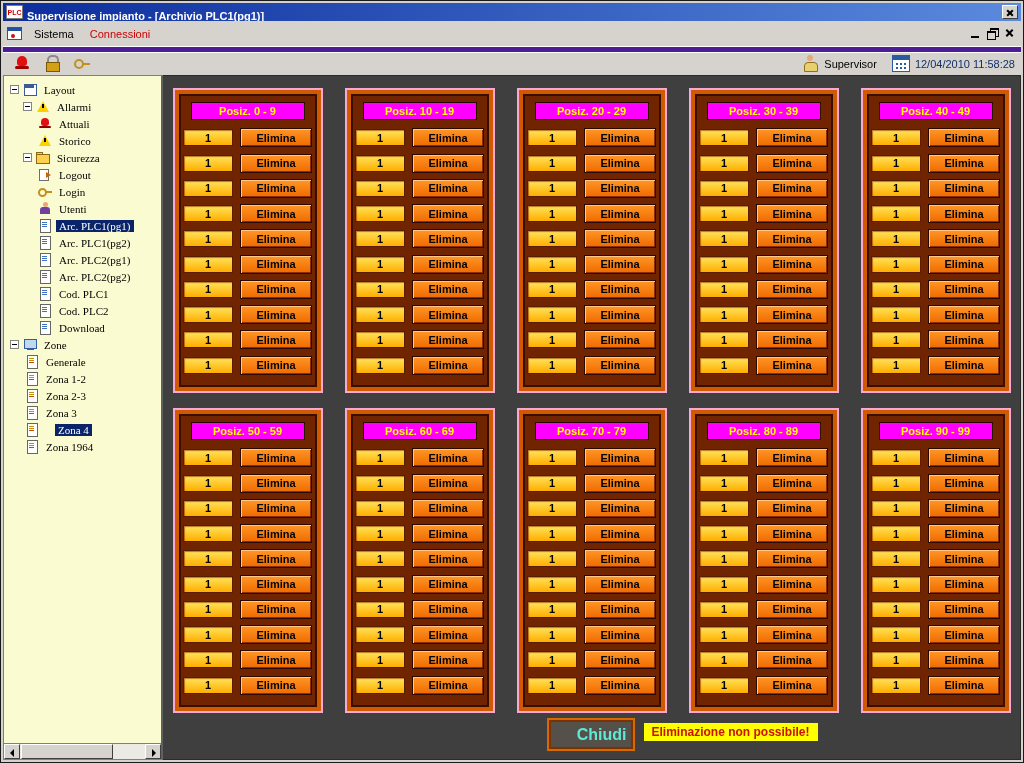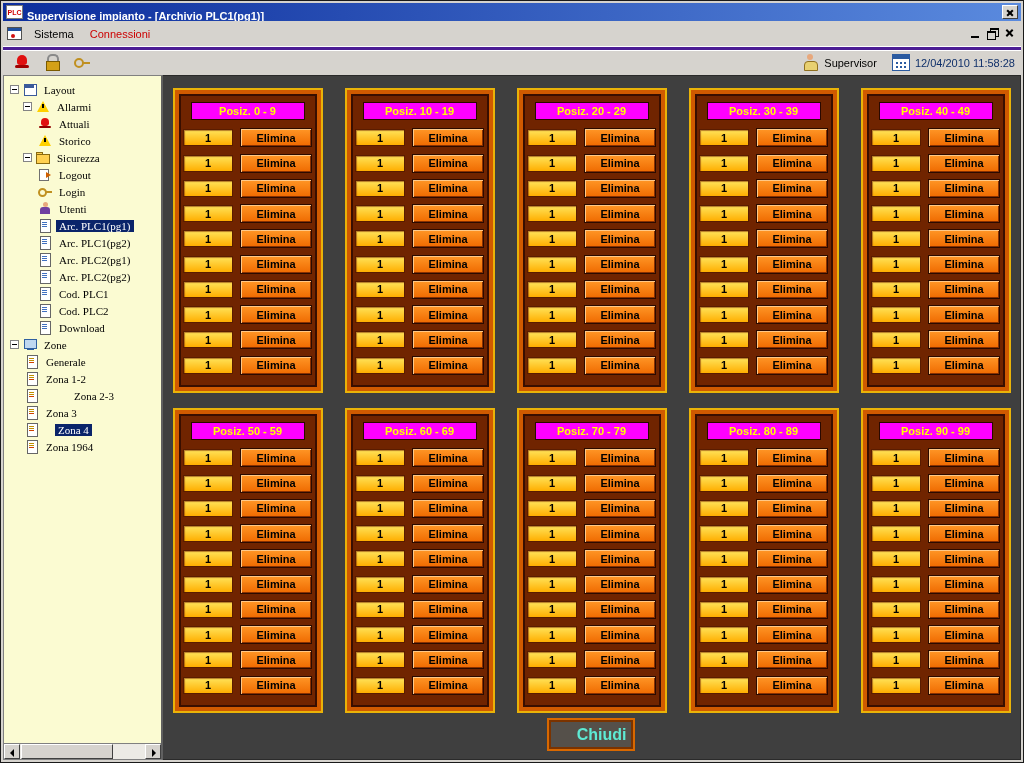--- a/index.html
+++ b/index.html
@@ -56,21 +56,21 @@
   .mdi-restore::before { content:""; position:absolute; left:5px; top:1px; width:7px; height:6px; border:1px solid #000; border-top-width:2px; }
   .mdi-restore::after { content:""; position:absolute; left:2px; top:4px; width:7px; height:6px; border:1px solid #000; border-top-width:2px; background:#D6D3CE; }
   .mdi-close::before,.mdi-close::after { content:""; position:absolute; left:3px; top:5px; width:9px; height:2px; background:#000; }
   .mdi-close::before { transform:rotate(45deg); }
   .mdi-close::after { transform:rotate(-45deg); }
 
   
   .toolbarr {
     height:28px; flex:none; background:#D6D3CE;
     display:flex; align-items:center; gap:4px; padding:0 6px;
-    border-top:3px solid #4c1d95; box-shadow:inset 0 1px 0 #fff;
+    border-top:5px solid #4c1d95; box-shadow:inset 0 1px 0 #fff;
   }
   .tool-btn { width:26px; height:23px; display:flex; align-items:center; justify-content:center; flex:none; }
   .tbic { width:18px; height:17px; position:relative; display:inline-block; }
   .tbic-bell::before { content:""; position:absolute; left:4px; top:1px; width:10px; height:10px;
     background:#e01010; border-radius:50% 50% 30% 30%; }
   .tbic-bell::after { content:""; position:absolute; left:2px; top:11px; width:14px; height:3px; background:#a00000; border-radius:2px; }
   .tbic-lock::before { content:""; position:absolute; left:4px; top:0; width:8px; height:8px;
     border:2px solid #8a8a8a; border-bottom:none; border-radius:5px 5px 0 0; }
   .tbic-lock::after { content:""; position:absolute; left:3px; top:7px; width:12px; height:8px;
     background:#d4a017; border:1px solid #7a5a00; }
@@ -134,21 +134,21 @@
     border-top:4px solid transparent; border-bottom:4px solid transparent; border-left:4px solid #000; }
   .sb-track { flex:1; position:relative; }
   .sb-thumb { position:absolute; left:1px; top:0; bottom:0; width:92px; background:#D6D3CE; border:1px solid; border-color:#fff #404040 #404040 #fff; }
 
   
   .main { flex:1; background:#3F3F3F; display:flex; flex-direction:column; min-width:0; border:1px solid #2a2a2a; border-left:none; }
   .panels {
     display:grid; grid-template-columns:repeat(5,150px); grid-auto-rows:305px;
     column-gap:22px; row-gap:15px; justify-content:center; padding-top:12px; flex:none;
   }
-  .panel { width:150px; height:305px; background:#d05a00; border:2px solid #eab308; padding:4px; }
+  .panel { width:150px; height:305px; background:#d05a00; border:2px solid #f9a8d4; padding:4px; }
   .panel-inner { width:100%; height:100%; background:#702400; border:2px solid #380e00;
     display:flex; flex-direction:column; align-items:center; padding:6px 0 4px 0; }
   .panel-header {
     width:114px; flex:none; text-align:center; padding:2px 0; margin-bottom:2px;
     background:var(--panel-header-bg,#FF00FF); color:var(--panel-header-text,#FFFF00);
     border:1px solid #2a0800; font-weight:bold; font-size:11px;
   }
   .rows { flex:1; width:100%; display:flex; flex-direction:column; justify-content:space-evenly; align-items:center; }
   .prow { display:flex; gap:7px; align-items:center; }
   .pval {
@@ -292,21 +292,21 @@
             <span class="lbl">Zone</span>
           </div>
           <div class="tree-item" style="padding-left: 19px;">
             <span class="ic ic-zpage"></span>
             <span class="lbl">Generale</span>
           </div>
           <div class="tree-item" style="padding-left: 19px;">
             <span class="ic ic-zpage"></span>
             <span class="lbl">Zona 1-2</span>
           </div>
-          <div class="tree-item" style="padding-left: 19px; gap: 28px;">
+          <div class="tree-item" style="padding-left: 19px;">
             <span class="ic ic-zpage"></span>
             <span class="lbl">Zona 2-3</span>
           </div>
           <div class="tree-item" style="padding-left: 19px;">
             <span class="ic ic-zpage"></span>
             <span class="lbl">Zona 3</span>
           </div>
           <div class="tree-item selected" style="padding-left: 19px; gap: 12px;">
             <span class="ic ic-zpage"></span>
             <span class="lbl">Zona 4</span>
@@ -793,17 +793,18 @@
                 <div class="prow">
                   <div class="pval">1</div>
                   <button class="pbtn">Elimina</button>
                 </div>
               </div>
             </div>
           </div>
         </div>
       <div class="footer">
         <button class="chiudi-btn">Chiudi</button>
+        <div class="status-label">Eliminazione non possibile!</div>
       </div>
     </div>
 
   </div>
 </div>
 
 </body></html>

